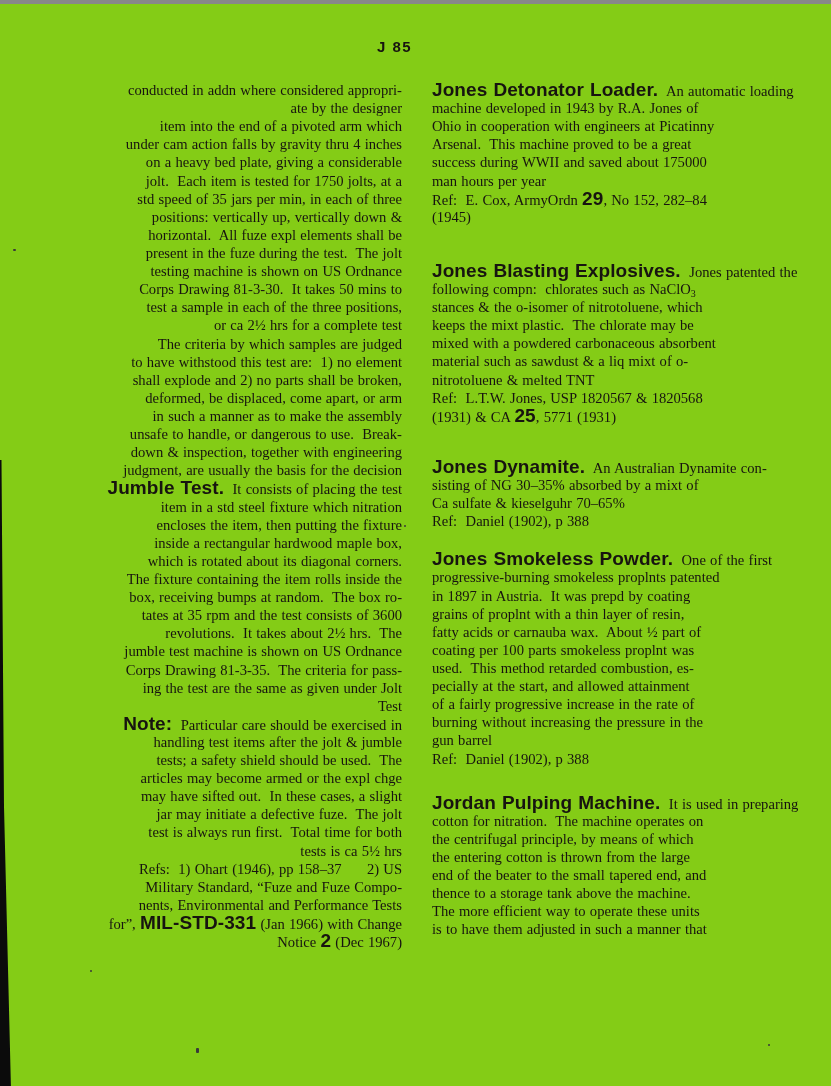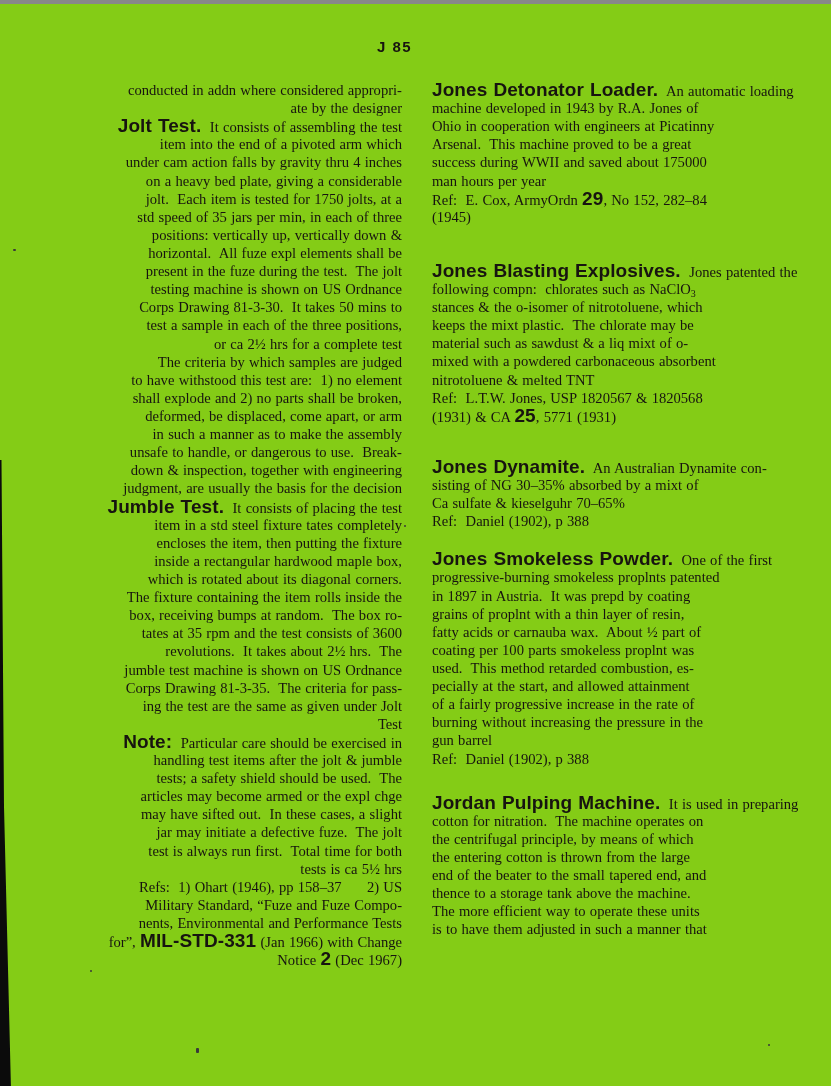--- a/index.html
+++ b/index.html
@@ -51,21 +51,20 @@
 </style>
 </head>
 <body>
 
 <div class="page">
   <div class="page-header">J 85</div>
 
   <div class="col col-left">
       <div class="line"><span>conducted in addn where considered appropri-</span></div>
       <div class="line"><span>ate by the designer</span></div>
-      <div class="line"><span class="b">Jolt Test.</span><span>  It consists of assembling the test</span></div>
       <div class="line"><span>item into the end of a pivoted arm which</span></div>
       <div class="line"><span>under cam action falls by gravity thru 4 inches</span></div>
       <div class="line"><span>on a heavy bed plate, giving a considerable</span></div>
       <div class="line"><span>jolt.  Each item is tested for 1750 jolts, at a</span></div>
       <div class="line"><span>std speed of 35 jars per min, in each of three</span></div>
       <div class="line"><span>positions: vertically up, vertically down &amp;</span></div>
       <div class="line"><span>horizontal.  All fuze expl elements shall be</span></div>
       <div class="line"><span>present in the fuze during the test.  The jolt</span></div>
       <div class="line"><span>testing machine is shown on US Ordnance</span></div>
       <div class="line"><span>Corps Drawing 81-3-30.  It takes 50 mins to</span></div>
@@ -73,21 +72,21 @@
       <div class="line"><span>or ca 2½ hrs for a complete test</span></div>
       <div class="line"><span>    The criteria by which samples are judged</span></div>
       <div class="line"><span>to have withstood this test are:  1) no element</span></div>
       <div class="line"><span>shall explode and 2) no parts shall be broken,</span></div>
       <div class="line"><span>deformed, be displaced, come apart, or arm</span></div>
       <div class="line"><span>in such a manner as to make the assembly</span></div>
       <div class="line"><span>unsafe to handle, or dangerous to use.  Break-</span></div>
       <div class="line"><span>down &amp; inspection, together with engineering</span></div>
       <div class="line"><span>judgment, are usually the basis for the decision</span></div>
       <div class="line"><span class="b">Jumble Test.</span><span>  It consists of placing the test</span></div>
-      <div class="line"><span>item in a std steel fixture tates completely</span></div>
+      <div class="line"><span>item in a std steel fixture which nitration</span></div>
       <div class="line"><span>encloses the item, then putting the fixture</span></div>
       <div class="line"><span>inside a rectangular hardwood maple box,</span></div>
       <div class="line"><span>which is rotated about its diagonal corners.</span></div>
       <div class="line"><span>The fixture containing the item rolls inside the</span></div>
       <div class="line"><span>box, receiving bumps at random.  The box ro-</span></div>
       <div class="line"><span>tates at 35 rpm and the test consists of 3600</span></div>
       <div class="line"><span>revolutions.  It takes about 2½ hrs.  The</span></div>
       <div class="line"><span>jumble test machine is shown on US Ordnance</span></div>
       <div class="line"><span>Corps Drawing 81-3-35.  The criteria for pass-</span></div>
       <div class="line"><span>ing the test are the same as given under Jolt</span></div>
@@ -116,22 +115,22 @@
         <div class="line"><span>success during WWII and saved about 175000</span></div>
         <div class="line"><span>man hours per year</span></div>
         <div class="line"><span class="i">Ref:</span><span>  E. Cox, ArmyOrdn </span><span class="b">29</span><span>, No 152, 282–84</span></div>
         <div class="line"><span>(1945)</span></div>
       </section>
       <section class="entry">
         <div class="line"><span class="b">Jones Blasting Explosives.</span><span>  Jones patented the</span></div>
         <div class="line"><span>following compn:  chlorates such as NaClO</span><span class="sub">3</span></div>
         <div class="line"><span>stances &amp; the o-isomer of nitrotoluene, which</span></div>
         <div class="line"><span>keeps the mixt plastic.  The chlorate may be</span></div>
+        <div class="line"><span>mixed with a powdered carbonaceous absorbent</span></div>
         <div class="line"><span>material such as sawdust &amp; a liq mixt of o-</span></div>
-        <div class="line"><span>mixed with a powdered carbonaceous absorbent</span></div>
         <div class="line"><span>nitrotoluene &amp; melted TNT</span></div>
         <div class="line"><span class="i">Ref:</span><span>  L.T.W. Jones, USP 1820567 &amp; 1820568</span></div>
         <div class="line"><span>(1931) &amp; CA </span><span class="b">25</span><span>, 5771 (1931)</span></div>
       </section>
       <section class="entry">
         <div class="line"><span class="b">Jones Dynamite.</span><span>  An Australian Dynamite con-</span></div>
         <div class="line"><span>sisting of NG 30–35% absorbed by a mixt of</span></div>
         <div class="line"><span>Ca sulfate &amp; kieselguhr 70–65%</span></div>
         <div class="line"><span class="i">Ref:</span><span>  Daniel (1902), p 388</span></div>
       </section>

